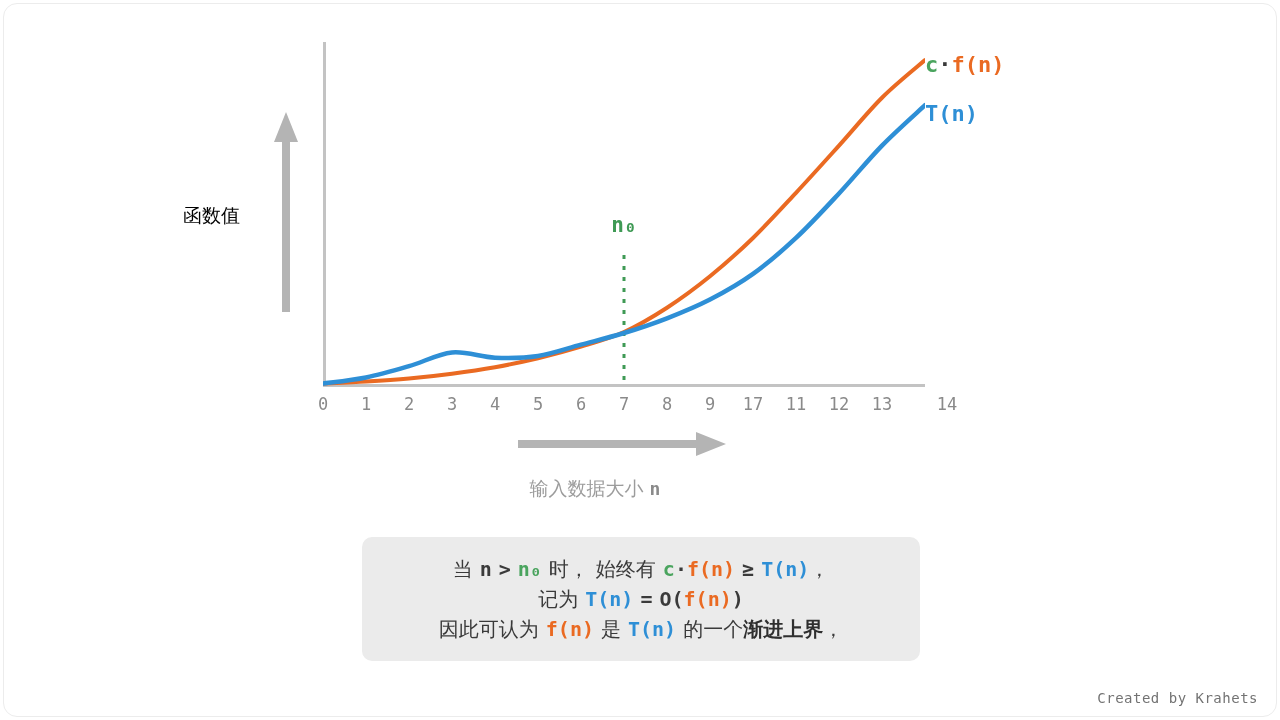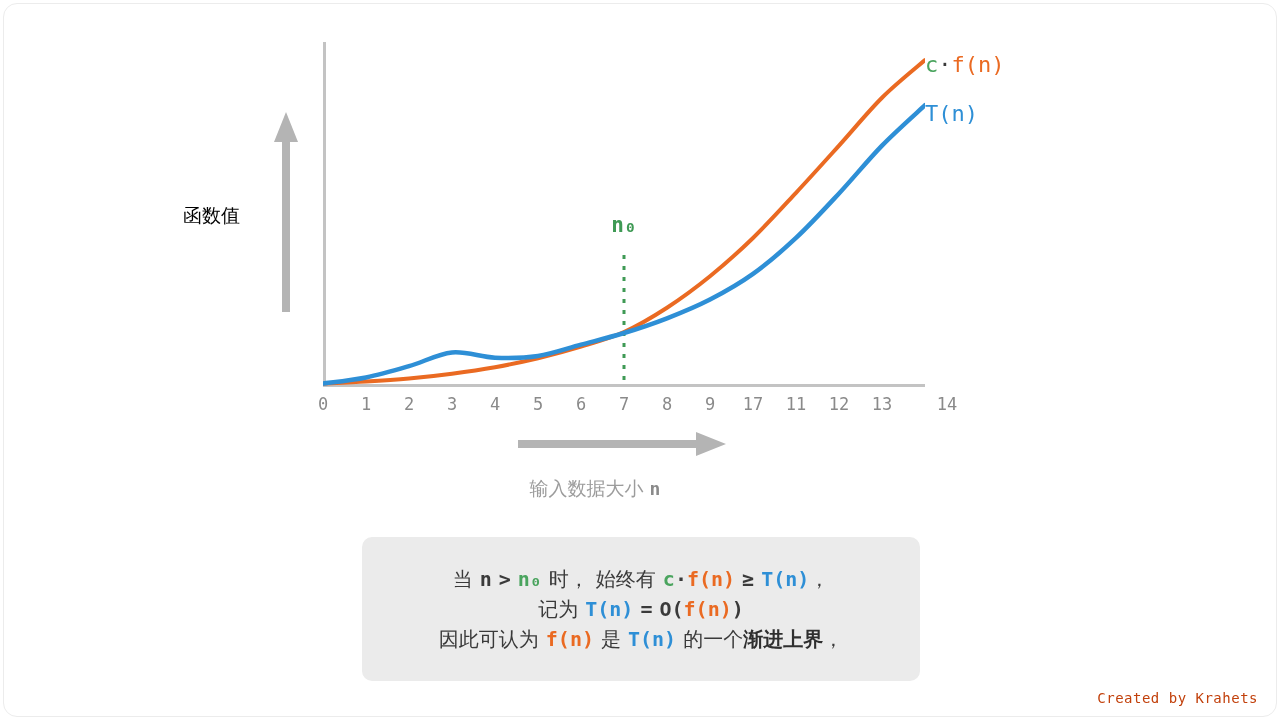--- a/index.html
+++ b/index.html
@@ -75,21 +75,21 @@
     font-weight: bold;
     font-size: 21px;
     color: #3f9a55;
     white-space: nowrap;
   }
 
   
   .series-label {
     position: absolute;
     font-family: "DejaVu Sans Mono", monospace;
-    font-weight: normal;
+    font-weight: bold;
     font-size: 22px;
     white-space: nowrap;
     letter-spacing: 0px;
   }
   #label-cf { left: 925px; top: 52px; }
   #label-tn { left: 925px; top: 101px; color: #2e8fd6; }
   .c-green { color: #4aa45e; }
   .c-dot { color: #3a3a3a; }
   .c-orange { color: #ea6a22; }
   .c-blue { color: #2e8fd6; }
@@ -118,21 +118,21 @@
     font-size: 18px;
     color: #8a8a8a;
   }
 
   
   #caption {
     position: absolute;
     left: 362px;
     top: 537px;
     width: 558px;
-    height: 144px;
+    height: 124px;
     background: #ebebeb;
     border-radius: 10px;
     box-sizing: border-box;
     display: flex;
     flex-direction: column;
     align-items: center;
     justify-content: center;
     gap: 7px;
   }
   #caption .cap-line {
@@ -149,21 +149,21 @@
   #caption .bold-cn { font-weight: bold; color: #2f2f2f; }
   #caption .sp { display: inline-block; width: 7px; }
 
   
   #watermark {
     position: absolute;
     right: 22px;
     bottom: 14px;
     font-family: "DejaVu Sans Mono", monospace;
     font-size: 14px;
-    color: #c2410c;
+    color: #737373;
     letter-spacing: 0.5px;
     white-space: nowrap;
   }
 </style>
 </head>
 <body>
 
 <div id="canvas">
 
   <div id="frame"></div>

